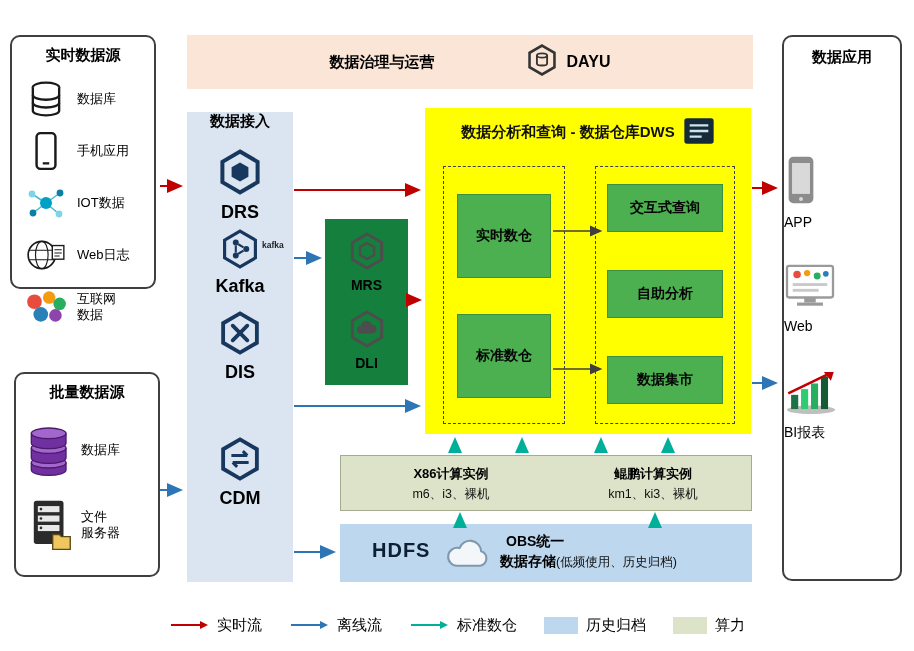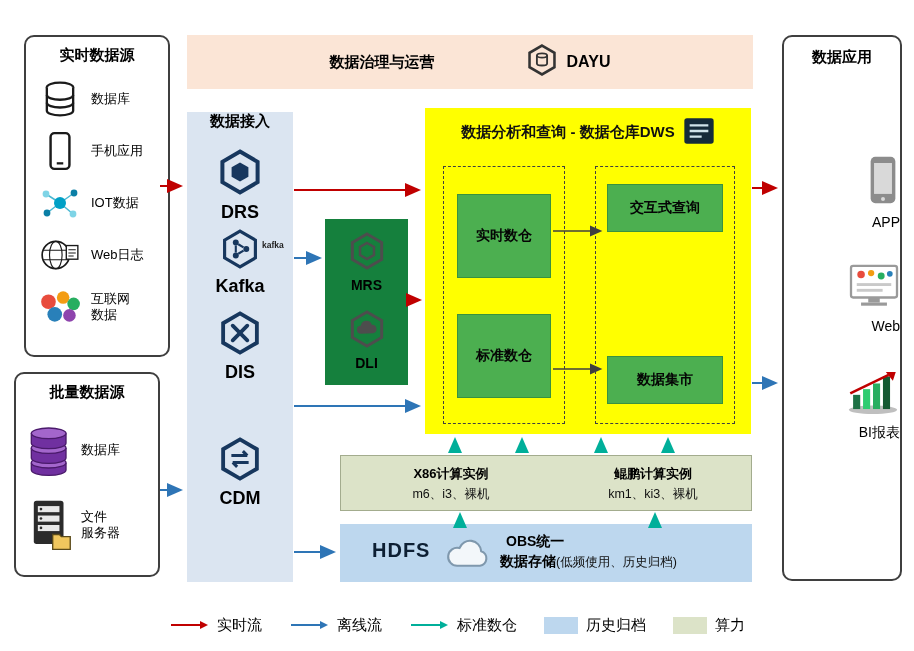--- a/index.html
+++ b/index.html
@@ -32,35 +32,35 @@
   .compute-group { position:absolute; text-align:center; }
   .compute-name { font-weight:bold; font-size:13px; color:#000; }
   .compute-spec { font-size:12.5px; color:#111; margin-top:3px; }
   .hdfs-box { background:#bdd7ee; }
   .hdfs-label { position:absolute; left:32px; top:15px; font-weight:bold; font-size:20px; color:#0d1f33; letter-spacing:1px; }
   .obs-block { position:absolute; left:160px; top:9px; }
   .obs-line1 { font-weight:bold; font-size:14px; color:#000; margin-left:6px; }
   .obs-line2 { display:flex; align-items:baseline; margin-top:2px; }
   .obs-line2 b { font-size:14px; color:#000; }
   .obs-note { font-size:12.5px; color:#111; }
-  .app-item { position:absolute; left:0; right:0; display:flex; flex-direction:column; align-items:flex-end; }
+  .app-item { position:absolute; left:0; right:0; display:flex; flex-direction:column; align-items:flex-start; }
   .app-label { font-size:14px; color:#000; margin-top:5px; }
   .legend { position:absolute; left:0; right:0; top:616px; display:flex; justify-content:center; align-items:center; gap:27px; }
   .legend-item { display:flex; align-items:center; gap:8px; font-size:15px; color:#000; }
   .legend-swatch { width:34px; height:17px; }
   .swatch-archive { background:#bdd7ee; }
   .swatch-compute { background:#dce3c8; }
   .overlay { position:absolute; left:0; top:0; z-index:10; pointer-events:none; }
 </style>
 </head>
 <body>
 
 <div class="canvas">
 
-  <div class="abs outline-box" style="left:24px;top:35px;width:146px;height:322px;">
+  <div class="abs outline-box" style="left:10px;top:35px;width:146px;height:254px;">
     <div class="box-title" style="margin-top:9px;">实时数据源</div>
     <div class="rows">
       <div class="src-item">
         <span class="ic">
           <svg width="36" height="38" viewBox="0 0 24 26">
               <ellipse cx="12" cy="5" rx="9" ry="3.2" fill="#fff" stroke="#1a1a1a" stroke-width="1.6"></ellipse>
               <path d="M3 5v16c0 1.8 4 3.2 9 3.2s9-1.4 9-3.2V5" fill="#fff" stroke="#1a1a1a" stroke-width="1.6"></path>
               <path d="M3 10.3c0 1.8 4 3.2 9 3.2s9-1.4 9-3.2M3 15.6c0 1.8 4 3.2 9 3.2s9-1.4 9-3.2" fill="none" stroke="#1a1a1a" stroke-width="1.6"></path>
             </svg>
         </span>
@@ -240,20 +240,21 @@
             <rect x="1" y="1" width="22" height="19" rx="2" fill="#152b3a"></rect>
             <path d="M5 6.2h14M5 10.5h14M5 14.8h9" stroke="#cfe3ea" stroke-width="1.7"></path>
           </svg>
       </span>
     </div>
     <div class="dashed" style="left:18px;top:58px;width:122px;height:258px;"></div>
     <div class="dashed" style="left:170px;top:58px;width:140px;height:258px;"></div>
     <div class="green-box" style="left:32px;top:86px;width:94px;height:84px;">实时数仓</div>
     <div class="green-box" style="left:32px;top:206px;width:94px;height:84px;">标准数仓</div>
     <div class="green-box" style="left:182px;top:76px;width:116px;height:48px;">交互式查询</div>
+    <div class="green-box" style="left:182px;top:162px;width:116px;height:48px;">自助分析</div>
     <div class="green-box" style="left:182px;top:248px;width:116px;height:48px;">数据集市</div>
   </div>
 
   <div class="abs compute-box" style="left:340px;top:455px;width:412px;height:56px;">
     <div class="compute-group" style="left:30px;top:9px;width:160px;">
       <div class="compute-name">X86计算实例</div>
       <div class="compute-spec">m6、i3、裸机</div>
     </div>
     <div class="compute-group" style="left:232px;top:9px;width:160px;">
       <div class="compute-name">鲲鹏计算实例</div>

